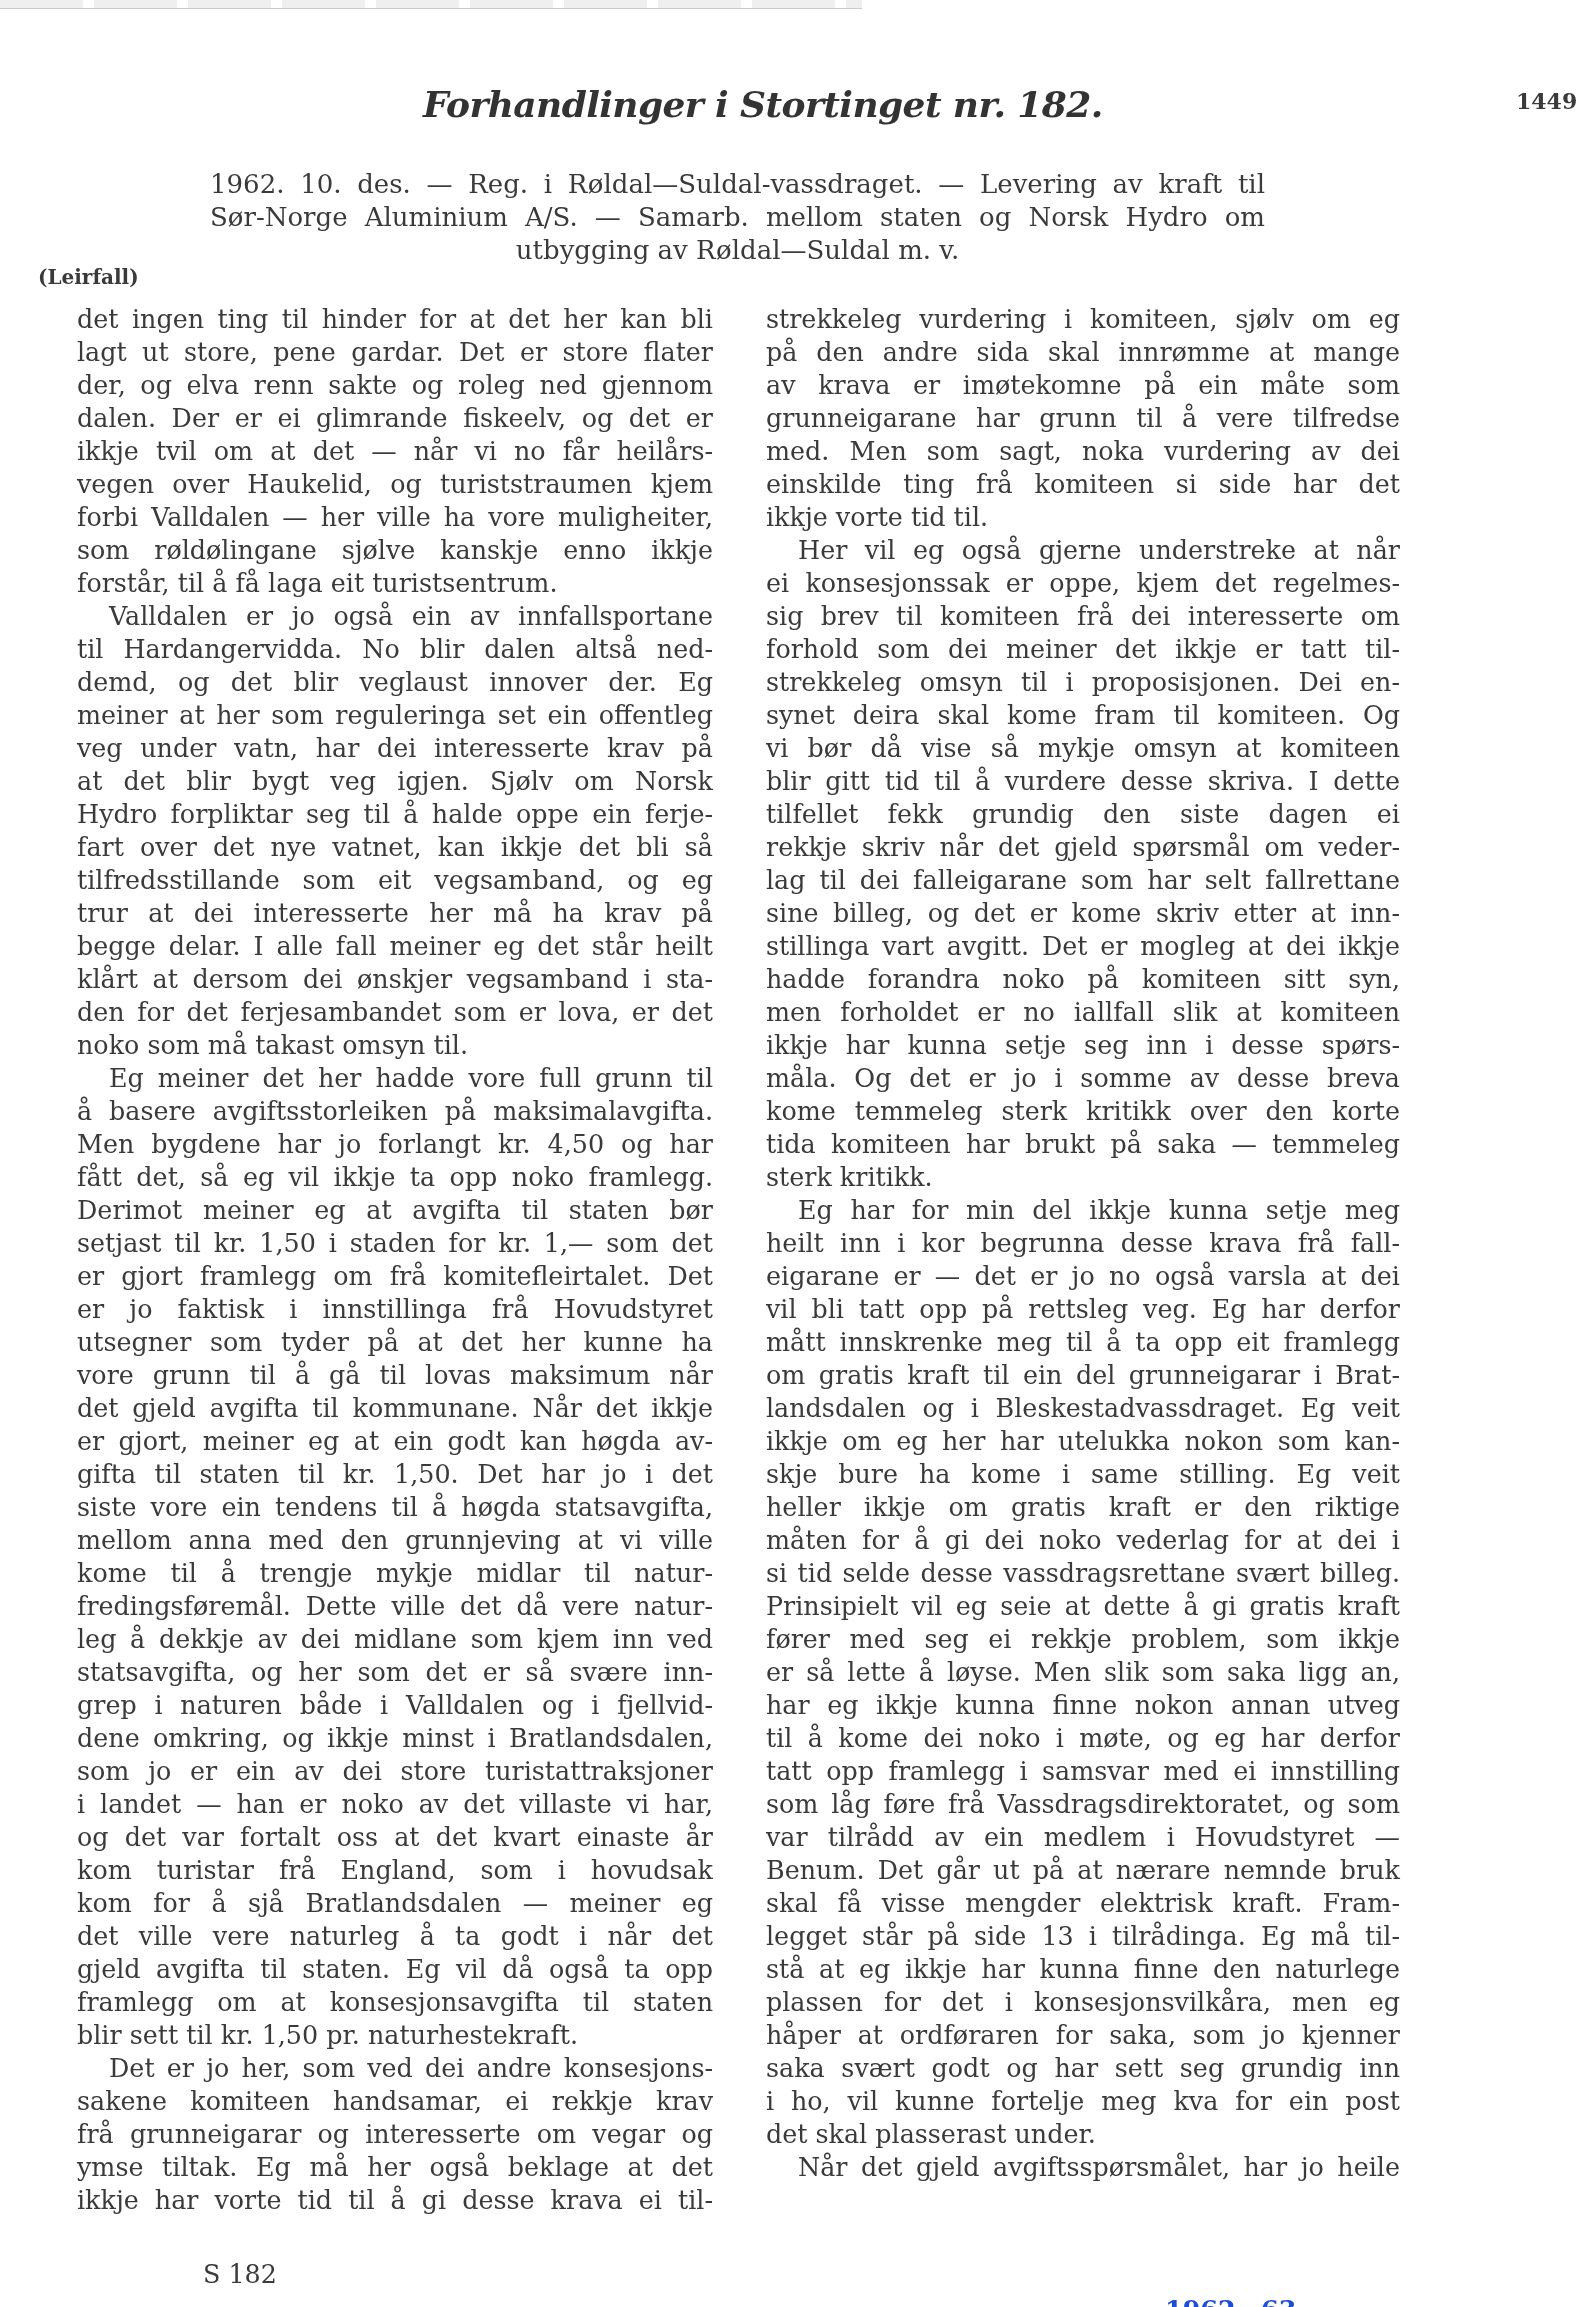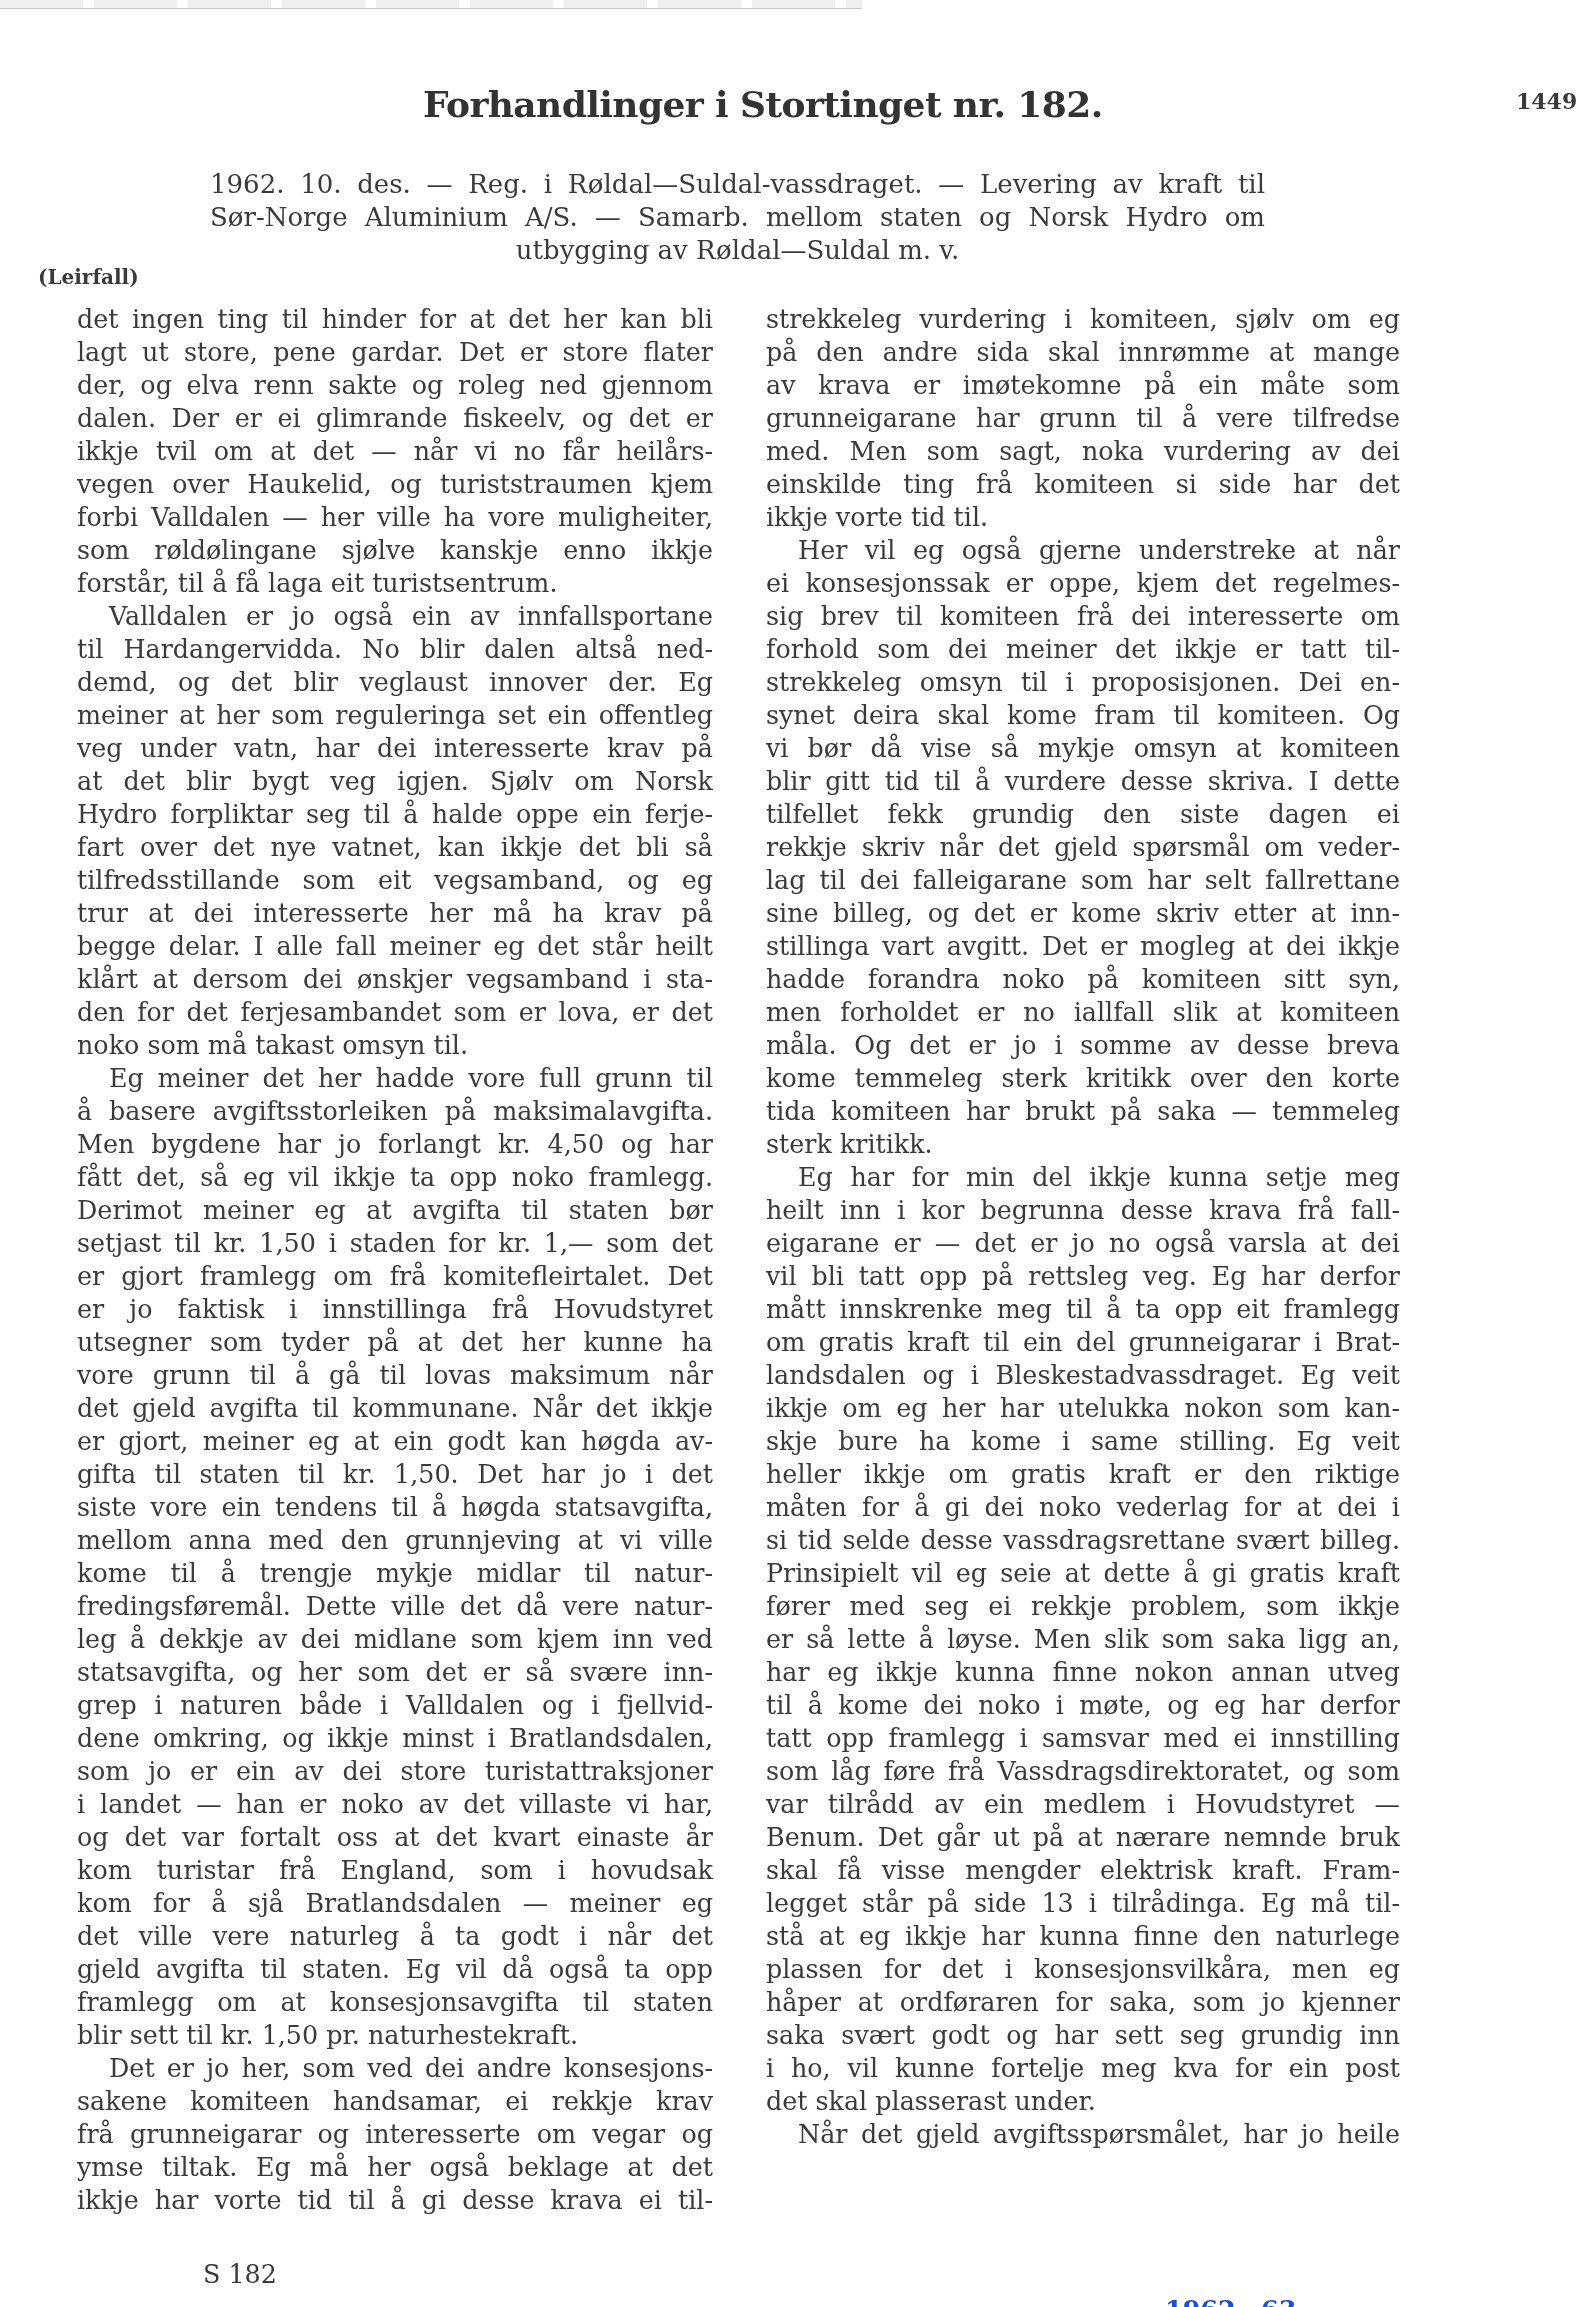--- a/index.html
+++ b/index.html
@@ -2,21 +2,21 @@
 <html style="font-size:8.8px"><head>
 <meta charset="utf-8">
 <style>
   html, body { margin: 0; padding: 0; background: #ffffff; }
   body { width: 1591px; height: 2307px; position: relative; overflow: hidden;
          font-family: "DejaVu Serif", "Liberation Serif", serif; color: #3a3a3a; }
   .scan-strip { position: absolute; left: 0; top: 0; width: 862px; height: 7.7px;
          background: repeating-linear-gradient(90deg, #ececec 0 83px, #ffffff 83px 94px);
          border-bottom: 1.1px solid #bdbdbd; opacity: .8; }
   .title { position: absolute; left: 423px; top: 83px; width: 630px; text-align: center;
-         font-size: 36px; font-weight: bold; letter-spacing: -0.6px; color: #333; white-space: nowrap; }
+         font-size: 36px; font-weight: bold; letter-spacing: -0.6px; color: #333; white-space: nowrap; font-style: italic; }
   .page-num { position: absolute; left: 1516px; top: 88px; font-size: 22px; font-weight: bold; color: #3a3a3a; }
   .subtitle { position: absolute; left: 210px; top: 168px; width: 1055px; font-size: 26px; line-height: 33px; color: #3a3a3a; }
   .subtitle .sl { display: block; white-space: nowrap; text-align: justify; text-align-last: justify; }
   .subtitle .sl.c { text-align: left; text-align-last: center; }
   .speaker { position: absolute; left: 38px; top: 265px; font-size: 20px; font-weight: bold; color: #3a3a3a; }
   .col { position: absolute; top: 303px; font-size: 25.4px; line-height: 33px; }
   .col.left { left: 77px; width: 636px; }
   .col.right { left: 766px; width: 634px; }
   .ln { display: block; height: 33px; white-space: nowrap; overflow: visible;
         text-align: justify; text-align-last: justify; }
@@ -117,20 +117,21 @@
     <span class="ln">synet deira skal kome fram til komiteen. Og</span>
     <span class="ln">vi bør då vise så mykje omsyn at komiteen</span>
     <span class="ln">blir gitt tid til å vurdere desse skriva. I dette</span>
     <span class="ln">tilfellet fekk grundig den siste dagen ei</span>
     <span class="ln">rekkje skriv når det gjeld spørsmål om veder-</span>
     <span class="ln">lag til dei falleigarane som har selt fallrettane</span>
     <span class="ln">sine billeg, og det er kome skriv etter at inn-</span>
     <span class="ln">stillinga vart avgitt. Det er mogleg at dei ikkje</span>
     <span class="ln">hadde forandra noko på komiteen sitt syn,</span>
     <span class="ln">men forholdet er no iallfall slik at komiteen</span>
+    <span class="ln">ikkje har kunna setje seg inn i desse spørs-</span>
     <span class="ln">måla. Og det er jo i somme av desse breva</span>
     <span class="ln">kome temmeleg sterk kritikk over den korte</span>
     <span class="ln">tida komiteen har brukt på saka — temmeleg</span>
     <span class="ln last">sterk kritikk.</span>
     <span class="ln indent">Eg har for min del ikkje kunna setje meg</span>
     <span class="ln">heilt inn i kor begrunna desse krava frå fall-</span>
     <span class="ln">eigarane er — det er jo no også varsla at dei</span>
     <span class="ln">vil bli tatt opp på rettsleg veg. Eg har derfor</span>
     <span class="ln">mått innskrenke meg til å ta opp eit framlegg</span>
     <span class="ln">om gratis kraft til ein del grunneigarar i Brat-</span>

